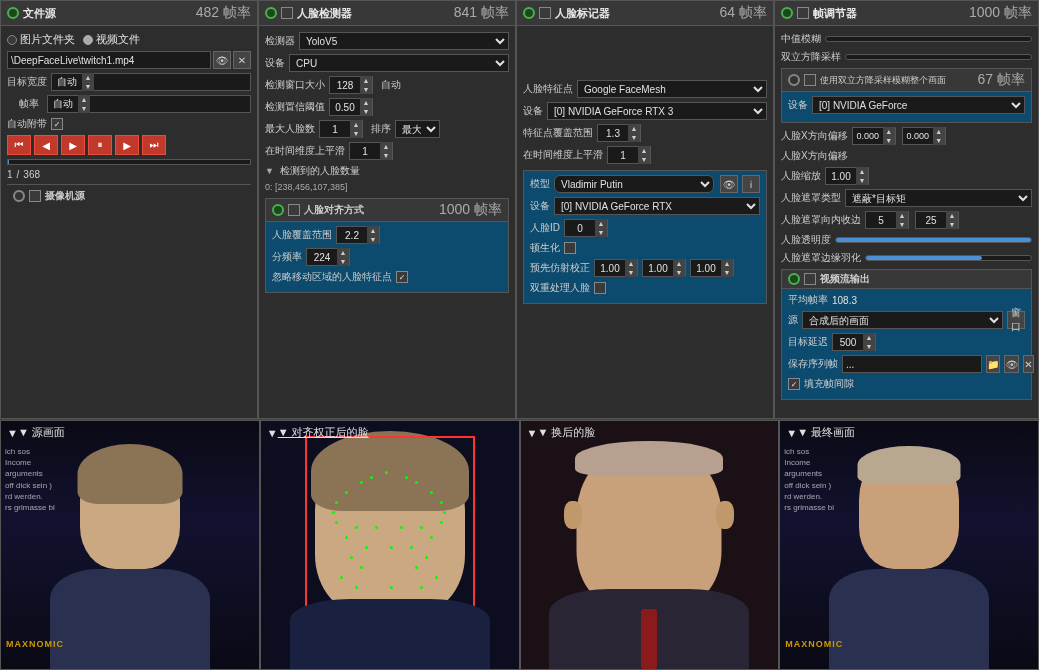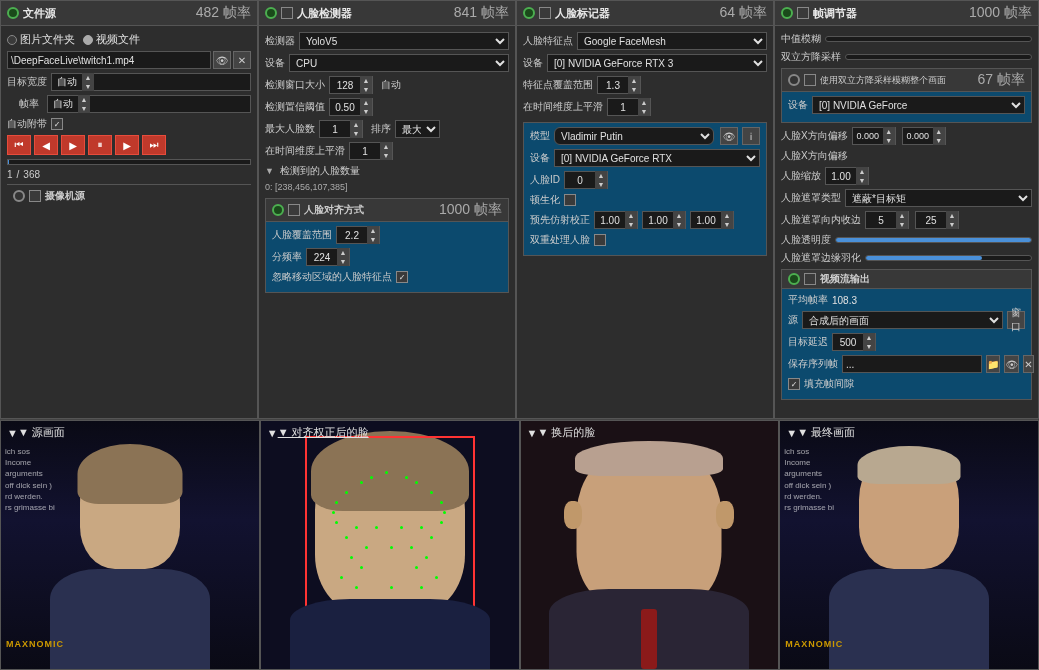--- a/index.html
+++ b/index.html
@@ -259,20 +259,21 @@
     }
 
     
     .panel-facedetect {
       width: 258px;
     }
 
     
     .panel-facemark {
       width: 258px;
+      gap: 48px;
     }
 
     
     .panel-frameadj {
       flex: 1;
     }
 
     
     .bottom-panel {
       flex: 1;

